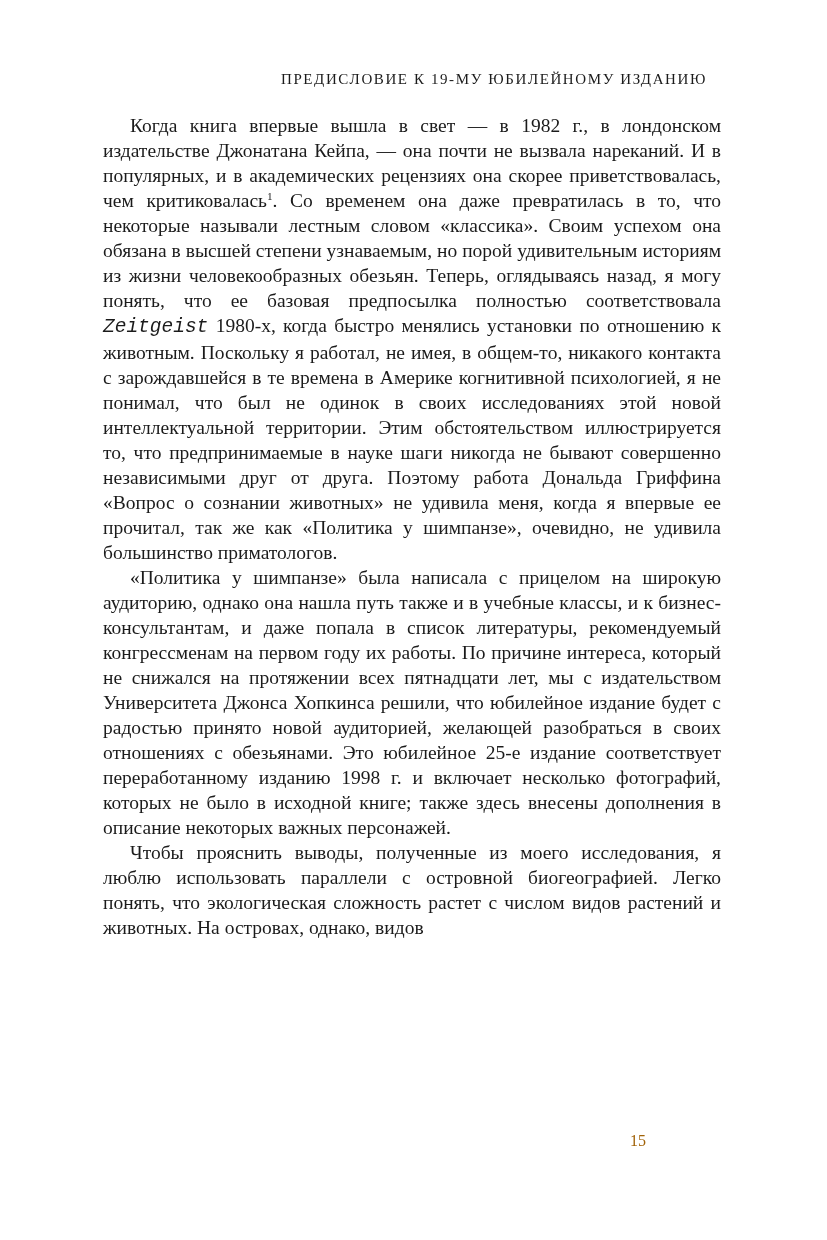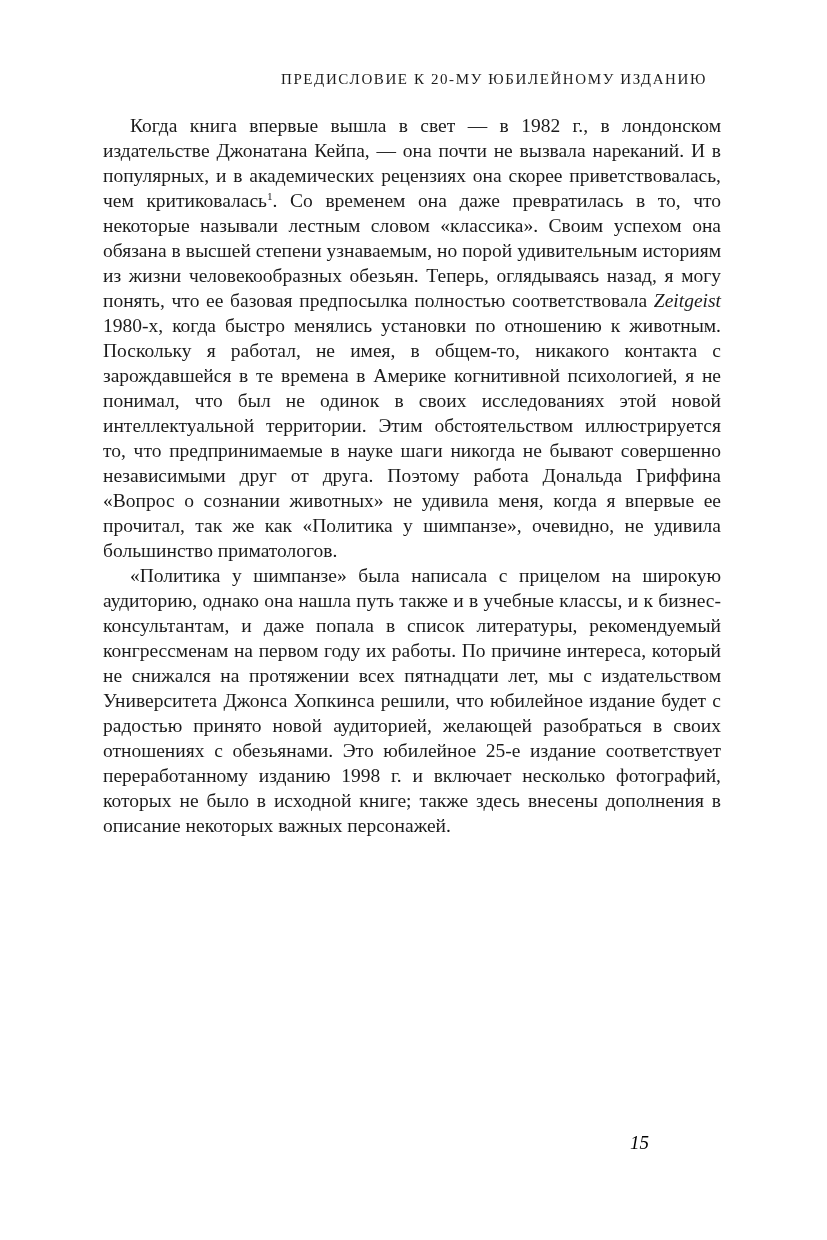--- a/index.html
+++ b/index.html
@@ -46,20 +46,21 @@
     margin: 0;
     text-indent: 27px;
   }
   .fnref {
     font-size: 0.58em;
     line-height: 0;
     vertical-align: super;
   }
   em.italic-term {
     font-style: italic;
+    font-family: Liberation Mono, monospace;
   }
   .footnote {
     position: absolute;
     top: 1066px;
     left: 119px;
     width: 602px;
     font-size: 16.5px;
     line-height: 24px;
     text-align: justify;
     text-indent: 13px;
@@ -69,33 +70,33 @@
   .fnmark {
     font-size: 0.6em;
     line-height: 0;
     vertical-align: super;
     margin-right: 9px;
   }
   .page-number {
     position: absolute;
     top: 1132px;
     left: 630px;
-    font-size: 19px;
-    color: #000000;
-    font-style: italic;
+    font-size: 16px;
+    color: #a16207;
   }
 </style>
 </head>
 <body>
 
 <div class="page">
 
-  <div class="running-head">ПРЕДИСЛОВИЕ К 20-МУ ЮБИЛЕЙНОМУ ИЗДАНИЮ</div>
+  <div class="running-head">ПРЕДИСЛОВИЕ К 19-МУ ЮБИЛЕЙНОМУ ИЗДАНИЮ</div>
 
   <div class="body-text">
     <p class="para"><span>Когда книга впервые вышла в свет — в 1982 г., в лондонском издательстве Джонатана Кейпа, — она почти не вызвала нареканий. И в популярных, и в академических рецензиях она скорее приветствовалась, чем критиковалась</span><sup class="fnref">1</sup><span>. Со временем она даже превратилась в то, что некоторые называли лестным словом «классика». Своим успехом она обязана в высшей степени узнаваемым, но порой удивительным историям из жизни человекообразных обезьян. Теперь, оглядываясь назад, я могу понять, что ее базовая предпосылка полностью соответствовала </span><em class="italic-term">Zeitgeist</em><span> 1980-х, когда быстро менялись установки по отношению к животным. Поскольку я работал, не имея, в общем-то, никакого контакта с зарождавшейся в те времена в Америке когнитивной психологией, я не понимал, что был не одинок в своих исследованиях этой новой интеллектуальной территории. Этим обстоятельством иллюстрируется то, что предпринимаемые в науке шаги никогда не бывают совершенно независимыми друг от друга. Поэтому работа Дональда Гриффина «Вопрос о сознании животных» не удивила меня, когда я впервые ее прочитал, так же как «Политика у шимпанзе», очевидно, не удивила большинство приматологов.</span></p>
     <p class="para"><span>«Политика у шимпанзе» была написала с прицелом на широкую аудиторию, однако она нашла путь также и в учебные классы, и к бизнес-консультантам, и даже попала в список литературы, рекомендуемый конгрессменам на первом году их работы. По причине интереса, который не снижался на протяжении всех пятнадцати лет, мы с издательством Университета Джонса Хопкинса решили, что юбилейное издание будет с радостью принято новой аудиторией, желающей разобраться в своих отношениях с обезьянами. Это юбилейное 25-е издание соответствует переработанному изданию 1998 г. и включает несколько фотографий, которых не было в исходной книге; также здесь внесены дополнения в описание некоторых важных персонажей.</span></p>
+    <p class="para"><span>Чтобы прояснить выводы, полученные из моего исследования, я люблю использовать параллели с островной биогеографией. Легко понять, что экологическая сложность растет с числом видов растений и животных. На островах, однако, видов</span></p>
   </div>
 
 
   <div class="page-number">15</div>
 
 </div>
 
 </body></html>

